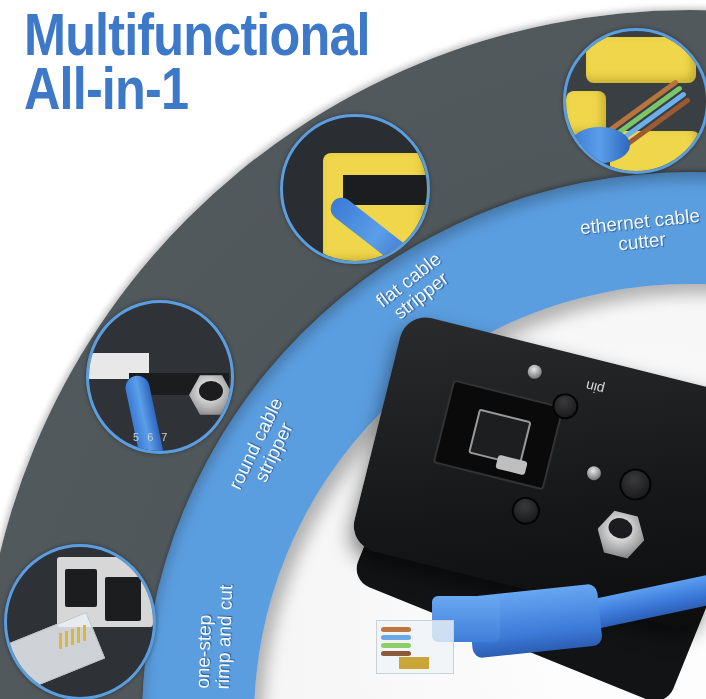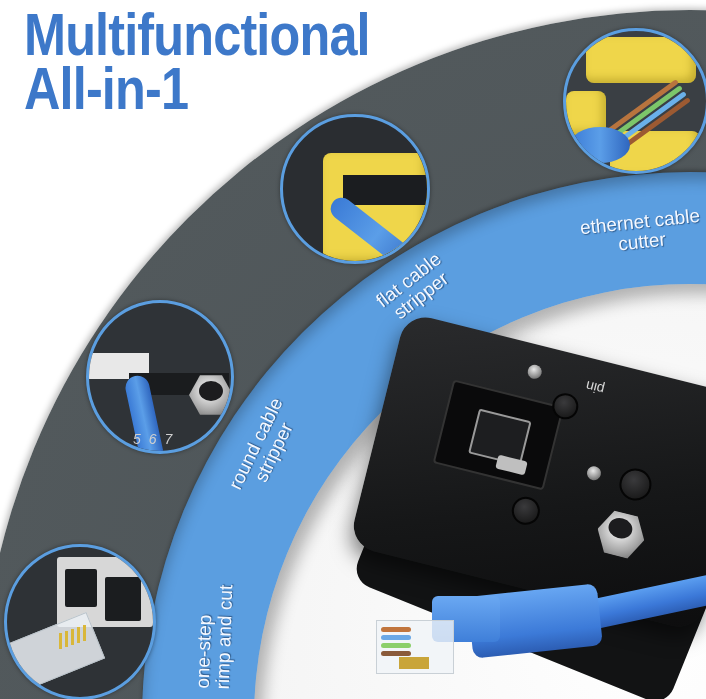--- a/index.html
+++ b/index.html
@@ -89,21 +89,21 @@
     <div class="cable-blue" style="left:50px;top:74px;width:110px;height:22px;transform:rotate(38deg);transform-origin:left center;"></div>
   </div>
 
   <div class="bubble b-round">
     <div style="position:absolute;left:0;top:50px;width:60px;height:26px;background:#e8e8e8;"></div>
     <div style="position:absolute;left:40px;top:70px;width:100px;height:22px;background:#1a1c1e;"></div>
     <div class="cable-blue" style="left:44px;top:72px;width:24px;height:96px;transform:rotate(-12deg);"></div>
     <div class="nut" style="left:100px;top:70px;">
         <div class="nut-cap"></div>
       </div>
-    <div style="position:absolute;left:44px;top:128px;color:#d0d0d0;font-size:14px;letter-spacing:8px;font-style:italic;">
+    <div style="position:absolute;left:44px;top:128px;color:#d0d0d0;font-size:11px;letter-spacing:8px;">
       <span>5</span><span>6</span><span>7</span>
     </div>
   </div>
 
   <div class="bubble b-crimp">
     <div class="jack" style="left:50px;top:10px;width:96px;height:70px;"></div>
     <div class="jack-hole" style="left:58px;top:22px;width:32px;height:38px;"></div>
     <div class="jack-hole" style="left:98px;top:30px;width:36px;height:44px;"></div>
     <div class="plug-body" style="left:2px;top:80px;width:88px;height:48px;transform:rotate(-22deg);"></div>
     <div class="pin" style="left:52px;top:86px;"></div>

